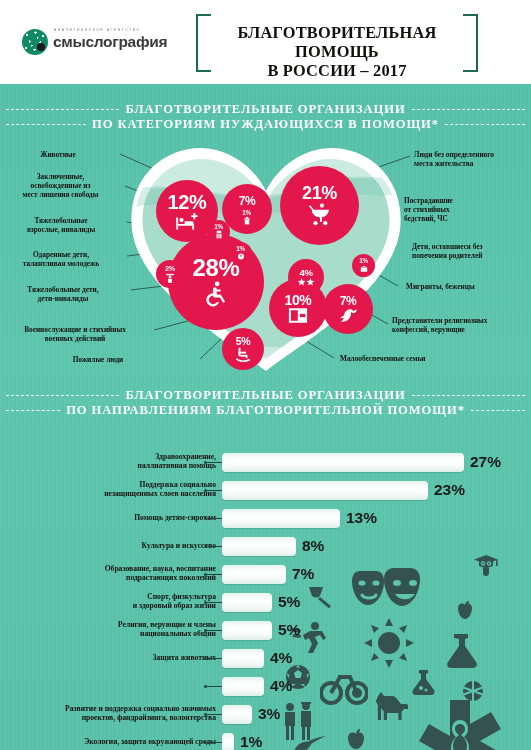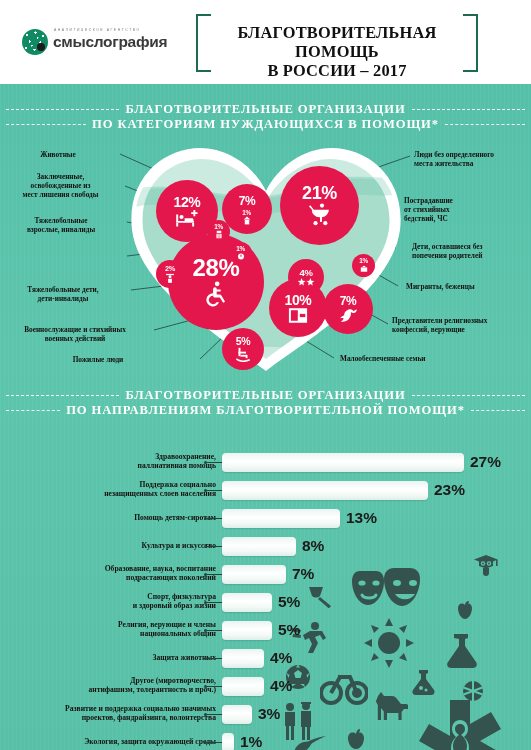--- a/index.html
+++ b/index.html
@@ -230,21 +230,21 @@
           <circle cx="14.4" cy="3.4" r="2"></circle>
           <path d="M3.2 3.1 1.9 4.4l2.7 2.7v.3a7.3 7.3 0 0 0 7.3 7.3h.6v4.1h1.9v-4.2a7.3 7.3 0 0 0 6.6-7.2H6.5z"></path>
           <circle cx="8.2" cy="20.3" r="2"></circle>
           <circle cx="17.6" cy="20.3" r="2"></circle>
           <path d="M12.6 14.6h1.7v4.6h-1.7z"></path>
         </svg>
       </span>
     </div>
 
     <div class="bubble" style="left:156px;top:36px;width:62px;height:62px;">
-      <span class="pct" style="font-size:14px;">12%</span>
+      <span class="pct" style="font-size:20px;">12%</span>
       <span class="ico">
         <svg width="24" height="19" viewBox="0 0 28 20" fill="#ffffff">
           <path d="M21.5 0h2.2v2.6h2.6v2.2h-2.6v2.6h-2.2V4.8h-2.6V2.6h2.6z"></path>
           <circle cx="7.6" cy="8.2" r="2.4"></circle>
           <path d="M11.2 9.6h8.6c1 0 1.8.8 1.8 1.8v1.4H11.2z"></path>
           <path d="M1.4 5.2h2.3v7.6h18.4v2.2H1.4z"></path>
           <path d="M1.4 15.2h2.3v4H1.4zM20 15.2h2.3v4H20z"></path>
         </svg>
       </span>
     </div>
@@ -357,20 +357,24 @@
       <span>Животные</span>
     </div>
     <div class="hlabel r" style="left:0;top:28px;width:121px;">
       <span>Заключенные,</span><br>
       <span>освобожденные из</span><br>
       <span>мест лишения свободы</span>
     </div>
     <div class="hlabel r" style="left:0;top:72px;width:122px;">
       <span>Тяжелобольные</span><br>
       <span>взрослые, инвалиды</span>
+    </div>
+    <div class="hlabel r" style="left:0;top:106px;width:122px;">
+      <span>Одаренные дети,</span><br>
+      <span>талантливая молодежь</span>
     </div>
     <div class="hlabel r" style="left:0;top:141px;width:126px;">
       <span>Тяжелобольные дети,</span><br>
       <span>дети-инвалиды</span>
     </div>
     <div class="hlabel r" style="left:0;top:181px;width:150px;">
       <span>Военнослужащие и стихийных</span><br>
       <span>военных действий</span>
     </div>
     <div class="hlabel r" style="left:0;top:211px;width:196px;">
@@ -606,24 +610,20 @@
       <div class="blabel" style="top:7px;">
         <span>Защита животных</span>
       </div>
       <div class="bconn" style="left:207px;width:15px;"></div>
       <div class="bdot" style="left:204px;"></div>
       <div class="bbar" style="width:42px;"></div>
       <div class="bval" style="left:270px;">4%</div>
     </div>
 
     <div class="brow" style="top:224px;">
-      <div class="blabel" style="top:2px;">
-        <span>Другое (миротворчество,</span><br>
-        <span>антифашизм, толерантность и проч.)</span>
-      </div>
       <div class="bconn" style="left:207px;width:15px;"></div>
       <div class="bdot" style="left:204px;"></div>
       <div class="bbar" style="width:42px;"></div>
       <div class="bval" style="left:270px;">4%</div>
     </div>
 
     <div class="brow" style="top:252px;">
       <div class="blabel" style="top:2px;">
         <span>Развитие и поддержка социально значимых</span><br>
         <span>проектов, фандрайзинга, волонтерства</span>

